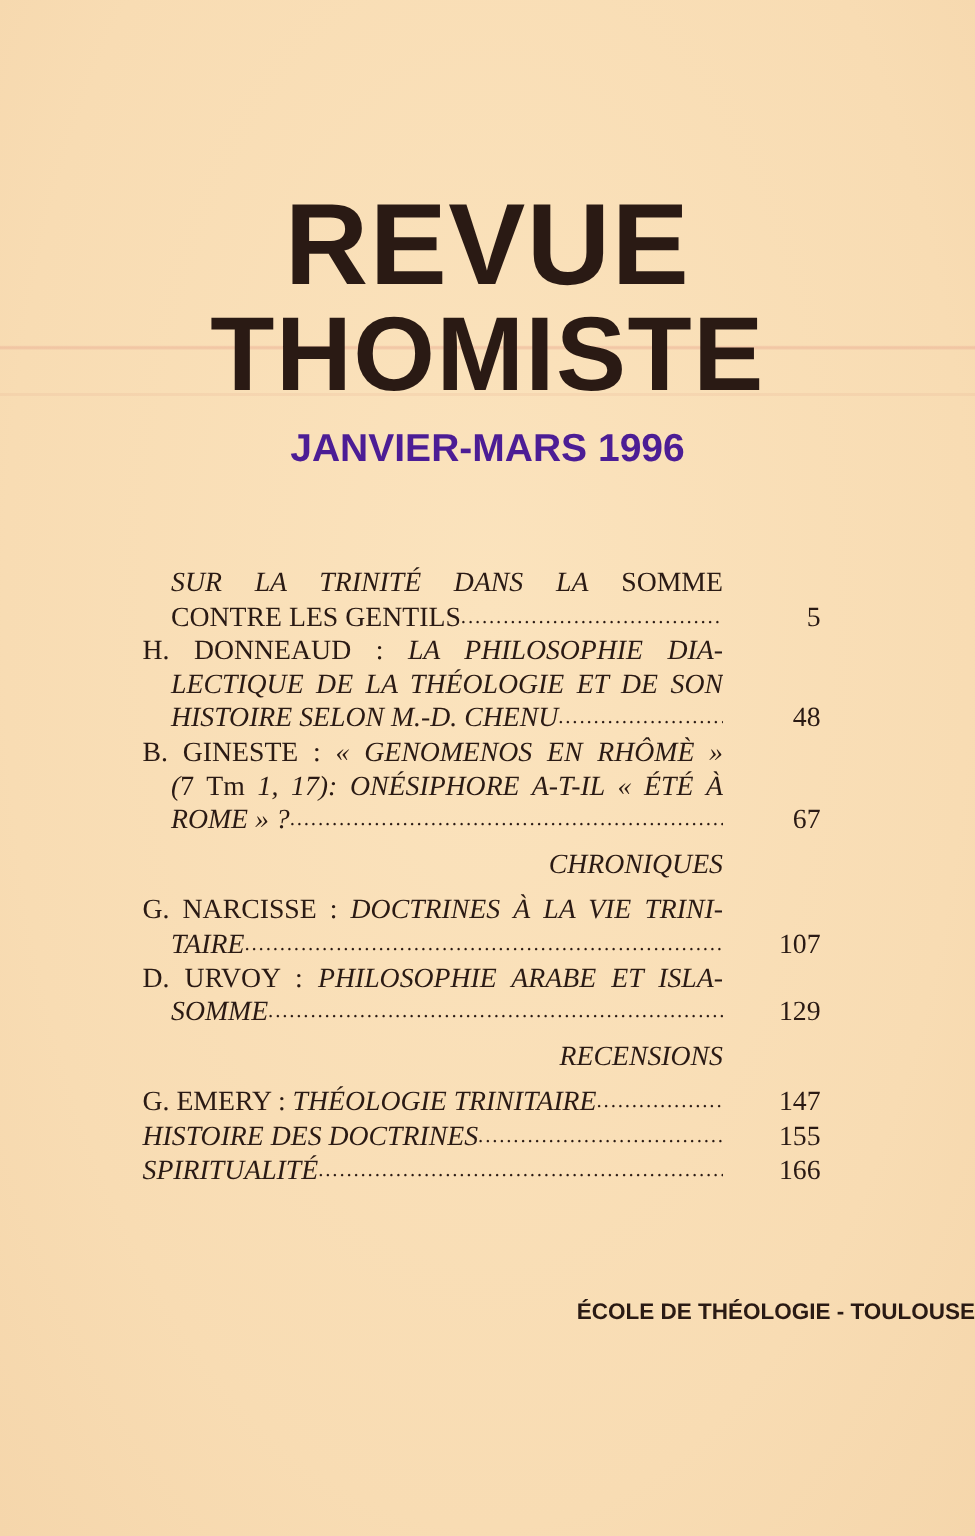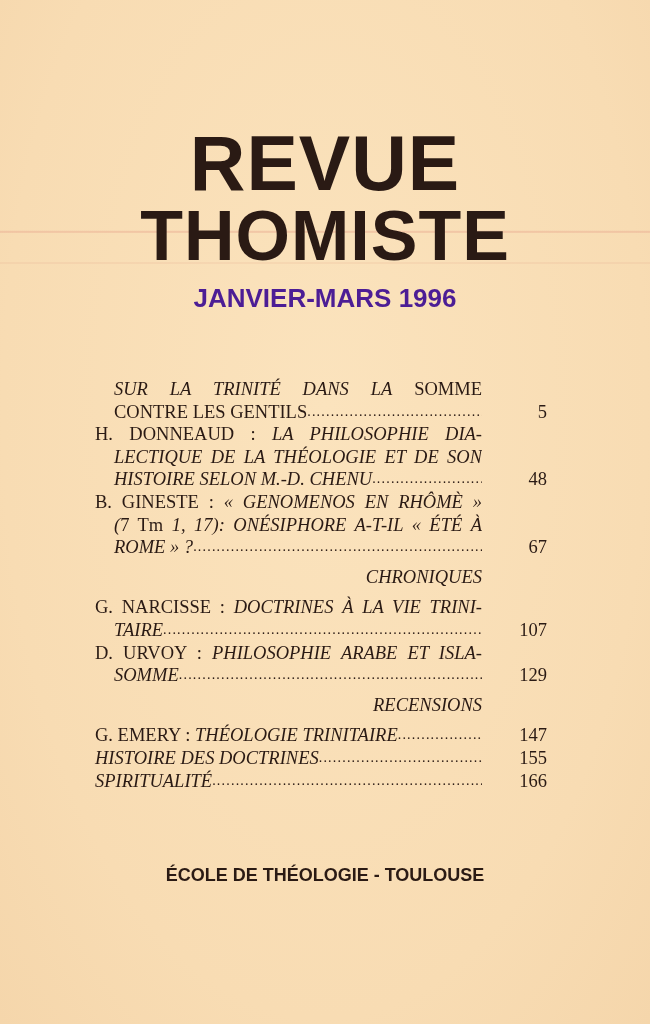--- a/index.html
+++ b/index.html
@@ -50,23 +50,23 @@
     }
     .leader.indent { padding-left: 19px; width: 368px; }
     .leader .fill {
       flex: 1; overflow: hidden; white-space: nowrap;
       font-size: 14px; letter-spacing: 1.2px;
     }
     .leader .fill::after {
       content: "................................................................................................................................";
     }
     .footer {
-      position: absolute; top: 860px; left: 0; width: 650px; text-align: center;
+      position: absolute; top: 860px; left: 0; width: 650px; text-align: right;
       font-family: "Liberation Sans", sans-serif; font-weight: bold;
-      font-size: 18px; line-height: 30px; color: #2a1a14;
+      font-size: 15px; line-height: 30px; color: #2a1a14;
     }
     .streak {
       position: absolute; left: 0; width: 650px; height: 2px;
       background: rgba(235, 180, 150, 0.45);
     }
   </style>
 </head>
 <body>
 
 <div class="cover">

